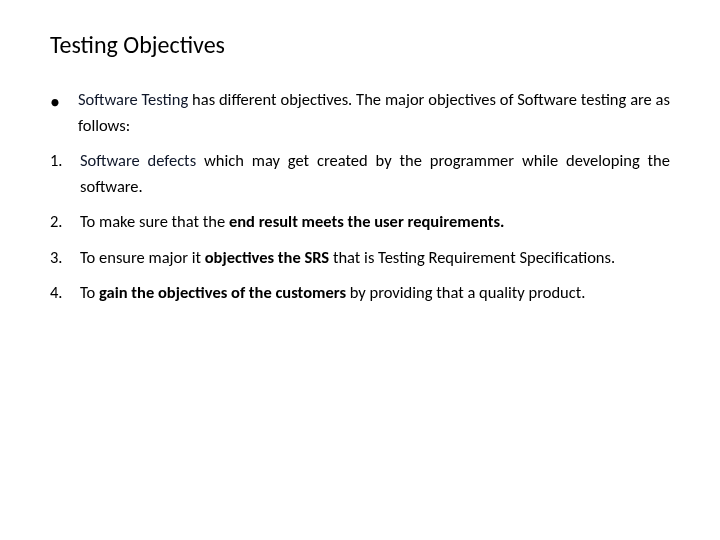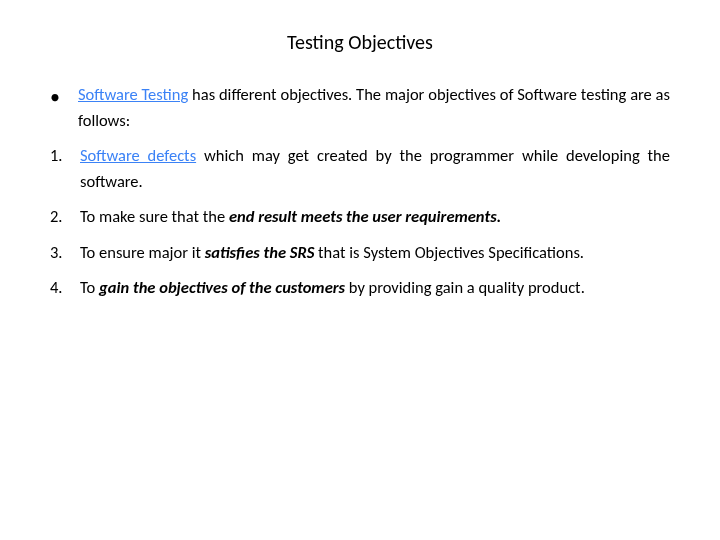--- a/index.html
+++ b/index.html
@@ -15,22 +15,22 @@
       font-family: 'Calibri', 'Segoe UI', Arial, sans-serif;
       display: flex;
       flex-direction: column;
       align-items: flex-start;
       padding: 30px 50px 30px 50px;
       overflow: hidden;
     }
 
     .title {
       width: 100%;
-      text-align: center;
-      font-size: 20px;
+      text-align: left;
+      font-size: 24px;
       font-weight: normal;
       color: #000000;
       margin-bottom: 28px;
       font-family: 'Calibri', Arial, sans-serif;
     }
 
     .content {
       width: 100%;
       font-size: 16.5px;
       line-height: 1.55;
@@ -49,27 +49,25 @@
       padding-top: 0px;
       line-height: 1.55;
     }
 
     .bullet-text {
       flex: 1;
       text-align: justify;
     }
 
     a.link-text {
-      color: #3b82f6;
-      text-decoration: underline;
+      color: #0f172a;
     }
 
     .bold-text {
       font-weight: bold;
-      font-style: italic;
     }
 
     .list-item {
       display: flex;
       align-items: flex-start;
       margin-bottom: 10px;
     }
 
     .list-number {
       min-width: 30px;
@@ -108,24 +106,24 @@
   <div class="list-item">
     <span class="list-number">2.</span>
     <span class="list-content">
       <span>To make sure that the </span><span class="bold-text">end result meets the user requirements.</span><span></span>
     </span>
   </div>
 
   <div class="list-item">
     <span class="list-number">3.</span>
     <span class="list-content">
-      <span>To ensure major it </span><span class="bold-text">satisfies the SRS</span><span> that is System Objectives Specifications.</span>
+      <span>To ensure major it </span><span class="bold-text">objectives the SRS</span><span> that is Testing Requirement Specifications.</span>
     </span>
   </div>
 
   <div class="list-item">
     <span class="list-number">4.</span>
     <span class="list-content">
-      <span>To  </span><span class="bold-text">gain  the  objectives  of  the  customers</span><span>  by providing gain a quality product.</span>
+      <span>To  </span><span class="bold-text">gain  the  objectives  of  the  customers</span><span>  by providing that a quality product.</span>
     </span>
   </div>
 
 </div>
 
 </body></html>

